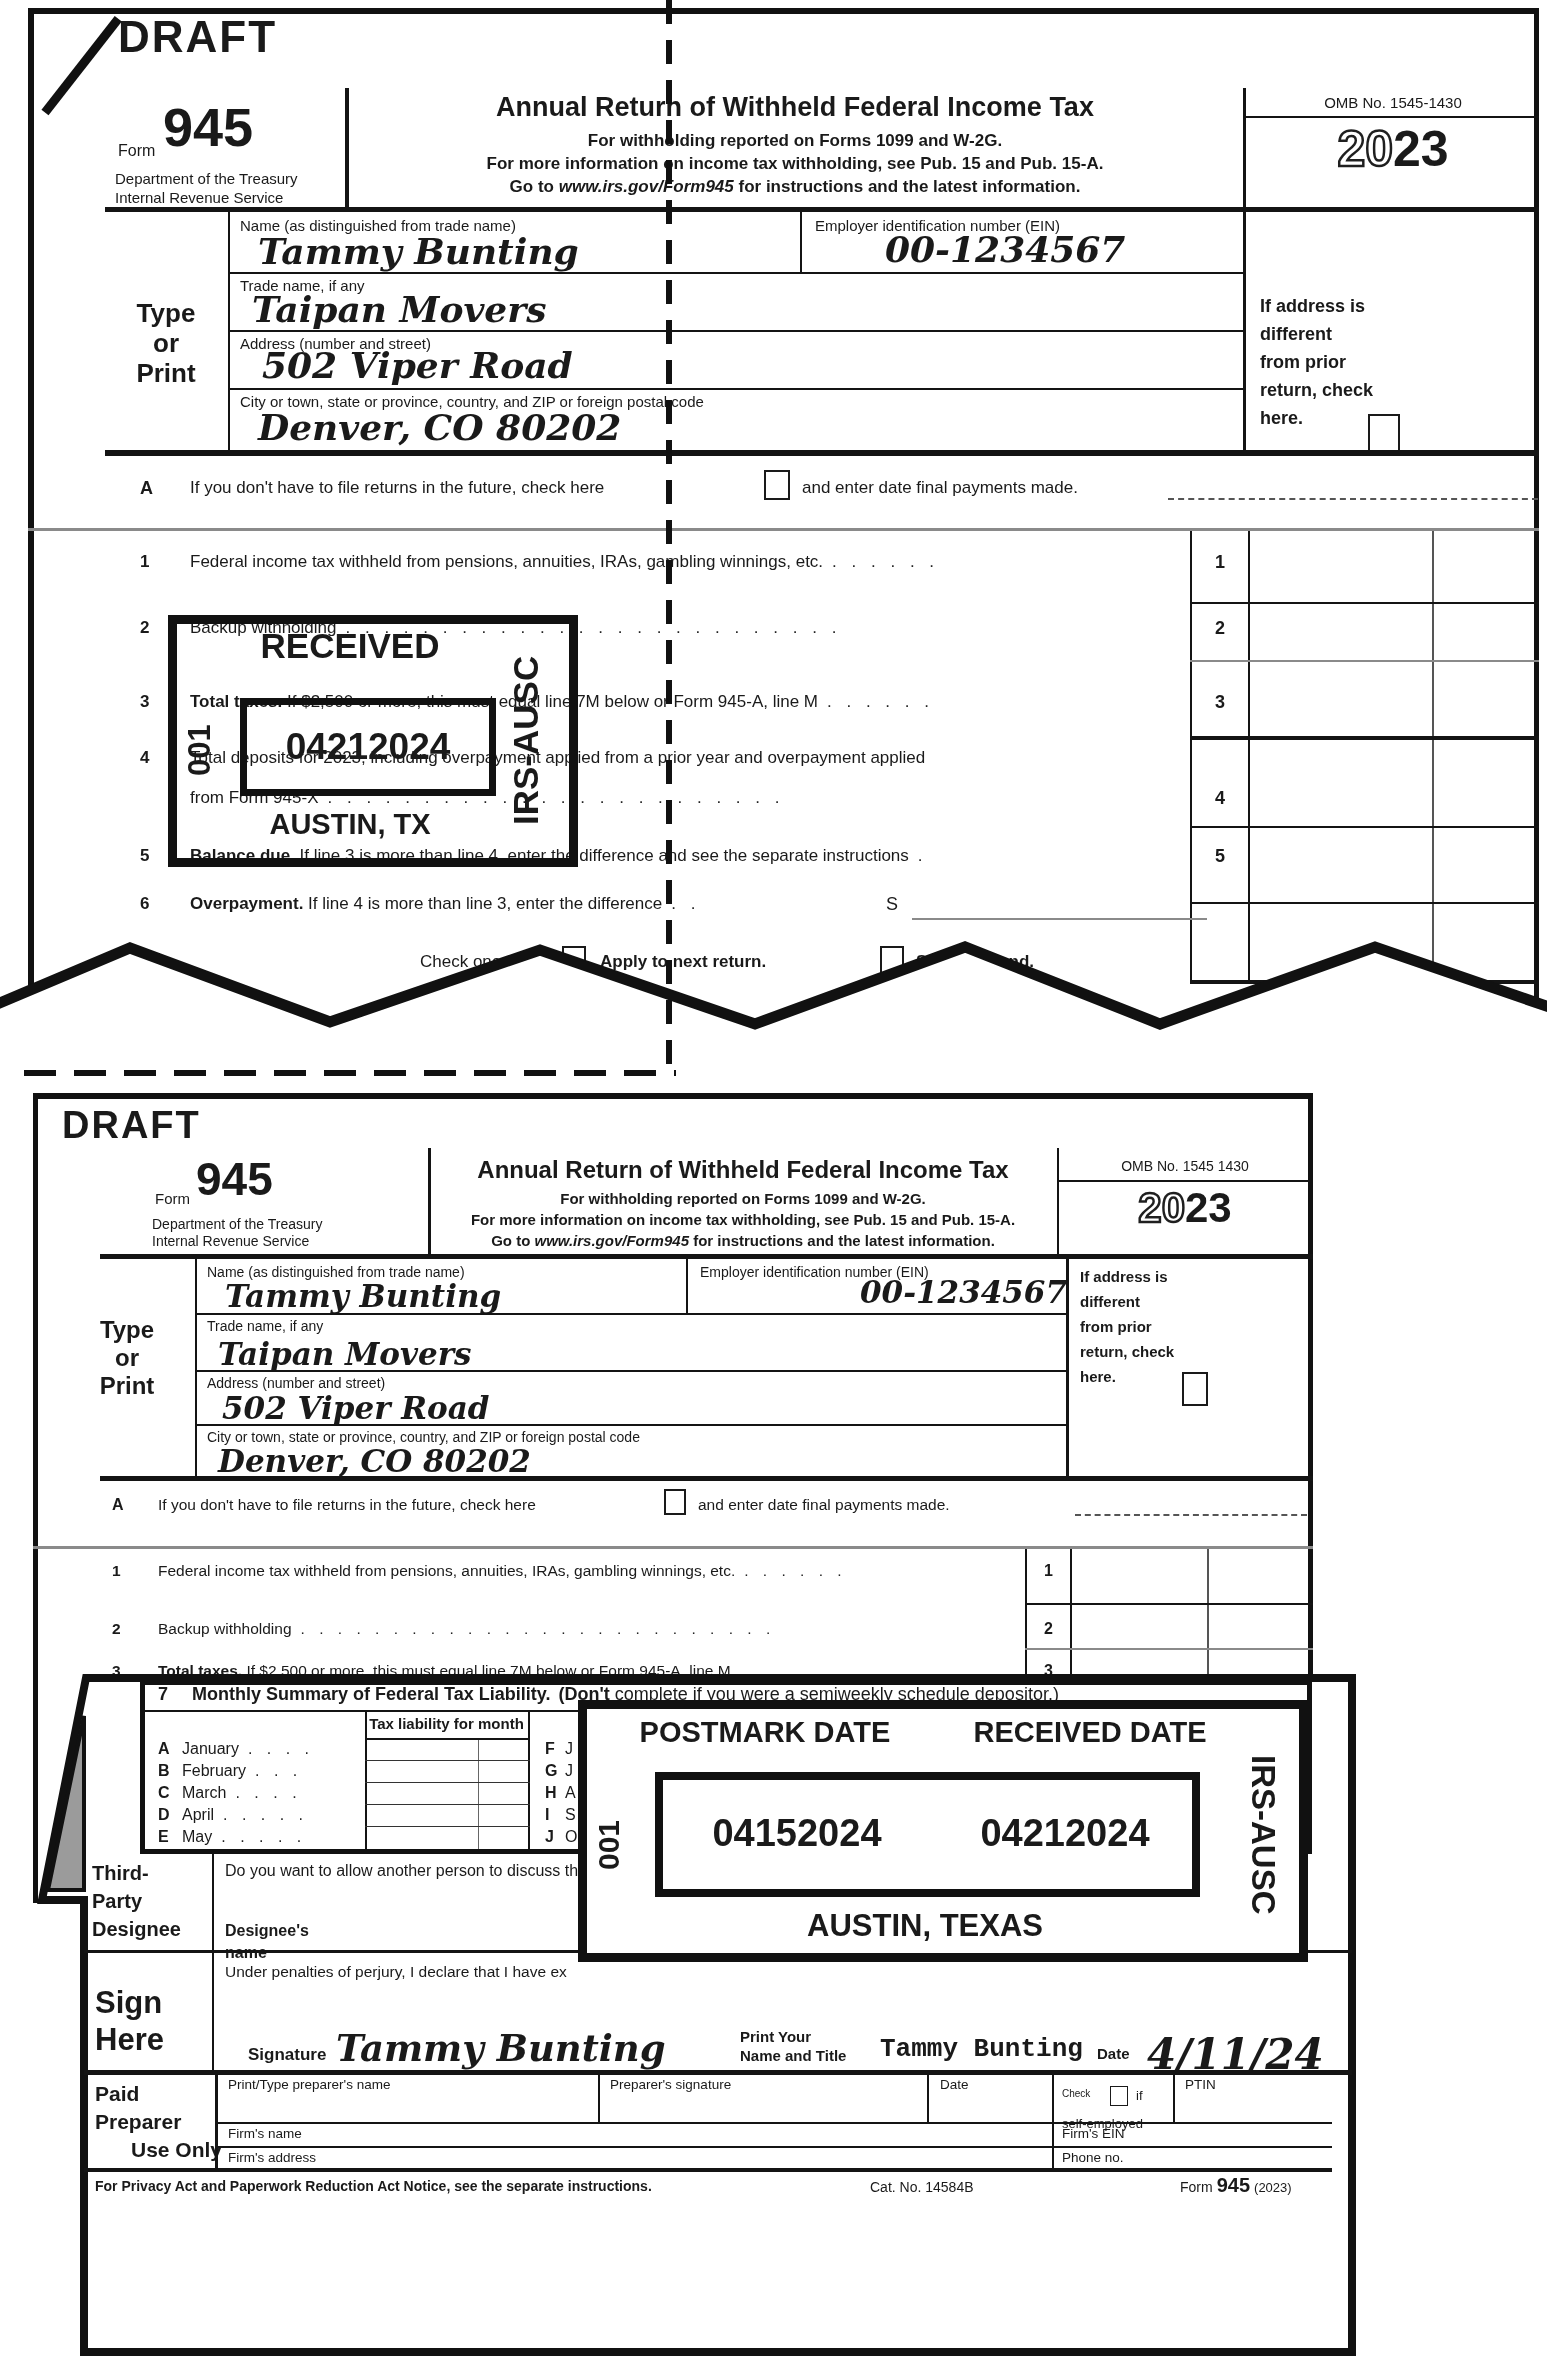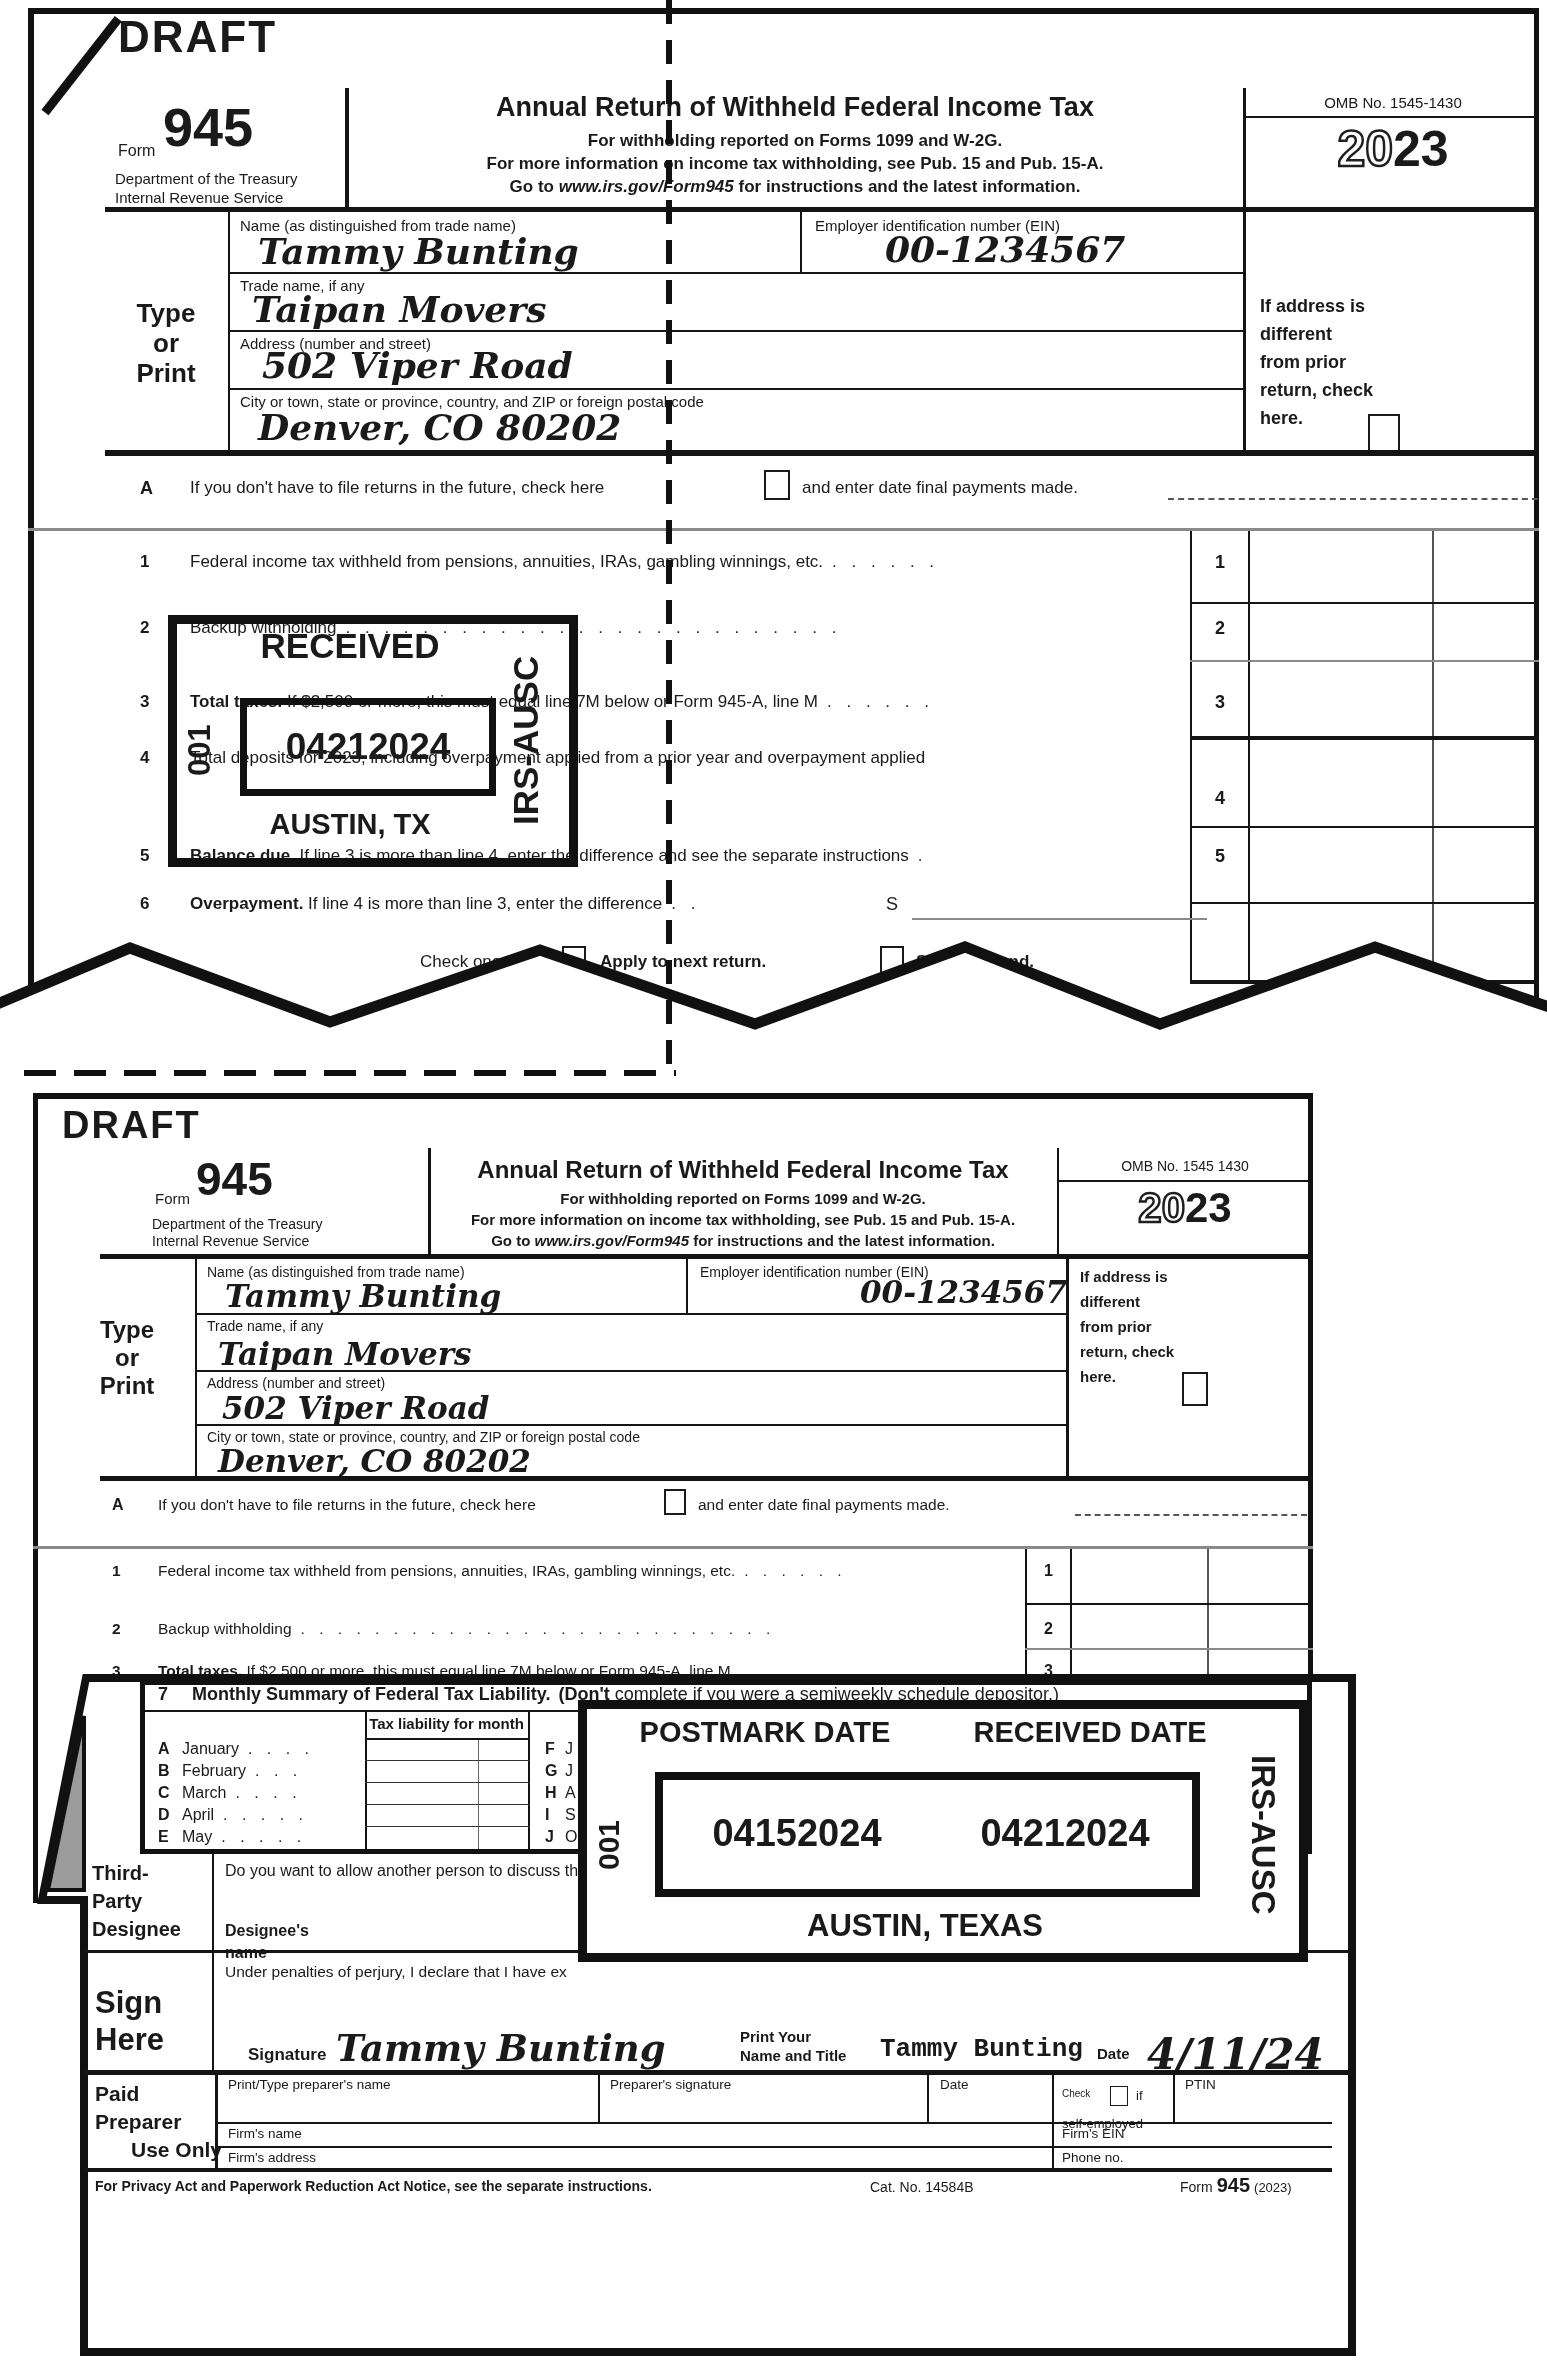--- a/index.html
+++ b/index.html
@@ -128,20 +128,24 @@
       <span class="b">Total taxes.</span>
       <span style="white-space:pre;"> If $2,500 or more, this must equal line 7M below or Form 945-A, line M</span>
       <span class="dots">. . . . . .</span>
     </div>
     <div class="abs b ctr" style="left:1192px;top:692px;width:56px;font-size:18px;">3</div>
 
     <div class="abs row" style="left:140px;top:748px;width:1045px;font-size:17px;">
       <span class="b" style="width:50px;">4</span>
       <span>Total deposits for 2023, including overpayment applied from a prior year and overpayment applied</span>
     </div>
+    <div class="abs row" style="left:190px;top:788px;width:995px;font-size:17px;">
+      <span>from Form 945-X</span>
+      <span class="dots">. . . . . . . . . . . . . . . . . . . . . . . .</span>
+    </div>
     <div class="abs b ctr" style="left:1192px;top:788px;width:56px;font-size:18px;">4</div>
 
     <div class="abs row" style="left:140px;top:846px;width:1045px;font-size:17px;">
       <span class="b" style="width:50px;">5</span>
       <span class="b">Balance due.</span>
       <span style="white-space:pre;"> If line 3 is more than line 4, enter the difference and see the separate instructions</span>
       <span class="dots">.</span>
     </div>
     <div class="abs b ctr" style="left:1192px;top:846px;width:56px;font-size:18px;">5</div>
 

